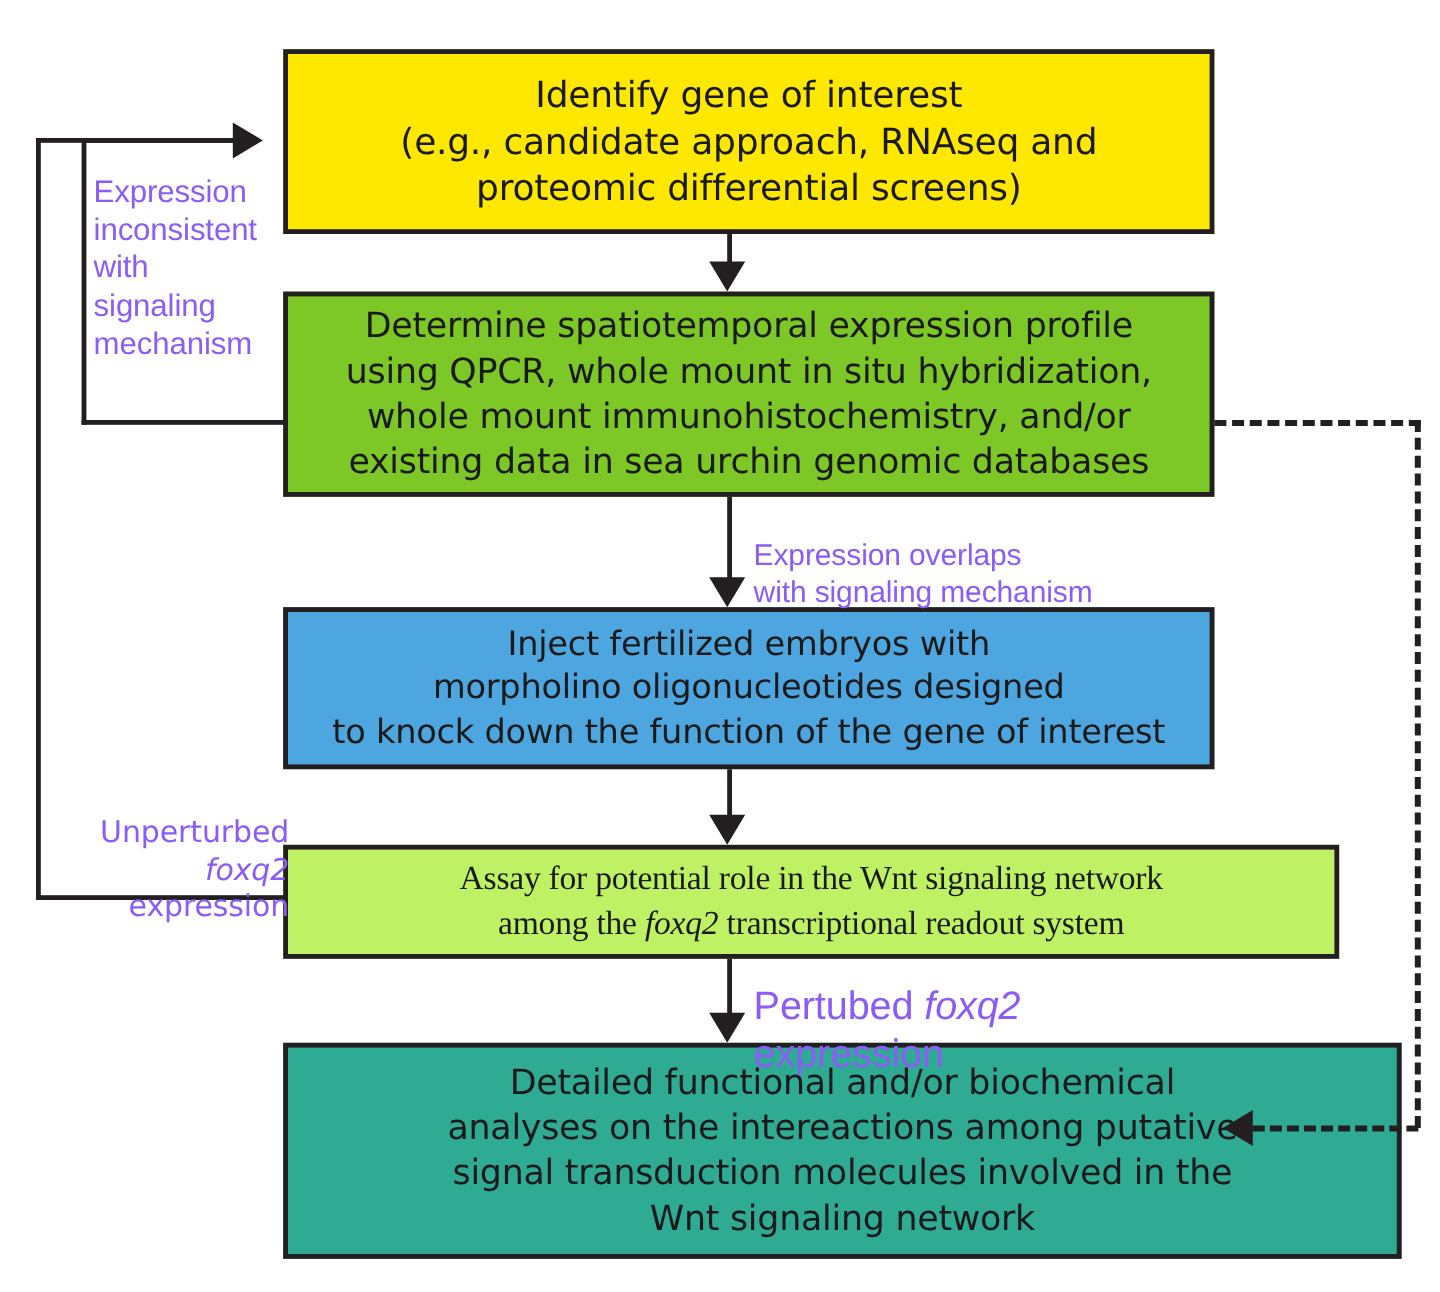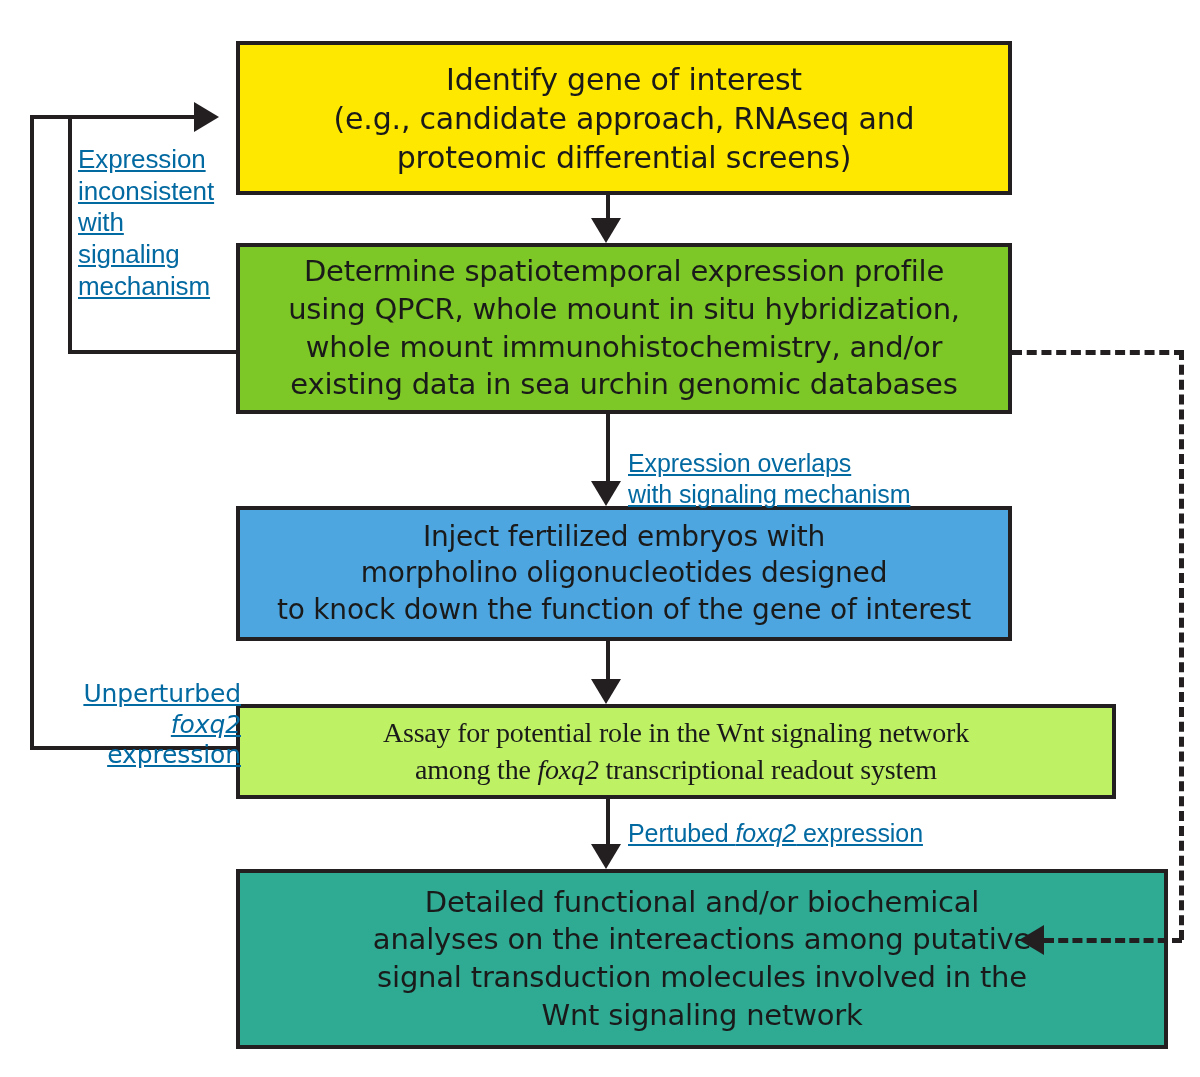--- a/index.html
+++ b/index.html
@@ -83,32 +83,31 @@
   .dash-v {
     position: absolute;
     width: 0;
     border-left: 5px dashed #231f20;
   }
 
   
   .label {
     position: absolute;
     font-family: "DejaVu Sans", sans-serif;
-    color: #0369a1;
+    color: #8b5cf6;
     line-height: 1.22;
     white-space: pre-line;
     letter-spacing: -0.1px;
-    text-decoration: underline;
   }
   .label i, .label em { font-style: italic; }
 
   #lbl-inconsistent { left:78px;  top:144px; width:160px; font-size:26px; font-family:"Liberation Sans", sans-serif; }
   #lbl-overlaps     { left:628px; top:448px; width:360px; font-size:25px; font-family:"Liberation Sans", sans-serif; }
   #lbl-unperturbed  { left:36px;  top:679px; width:205px; font-size:25px;text-align:right; }
-  #lbl-pertubed     { left:628px; top:818px; width:350px; font-size:25px; font-family:"Liberation Sans", sans-serif; }
+  #lbl-pertubed     { left:628px; top:818px; width:350px; font-size:33px; font-family:"Liberation Sans", sans-serif; }
   #lbl-grn          { left:1028px;top:556px; width:150px; font-size:25px; }
 </style>
 </head>
 <body>
 
 <div id="canvas">
 
   <div class="box" id="box-identify">
     <span class="txt">Identify gene of interest
 (e.g., candidate approach, RNAseq and

